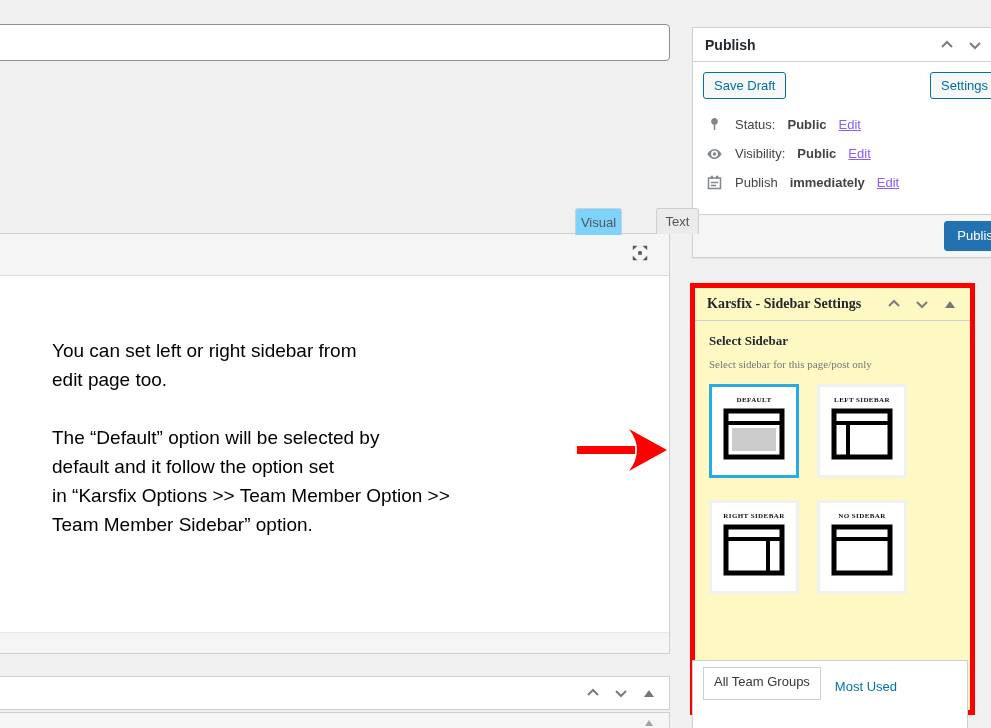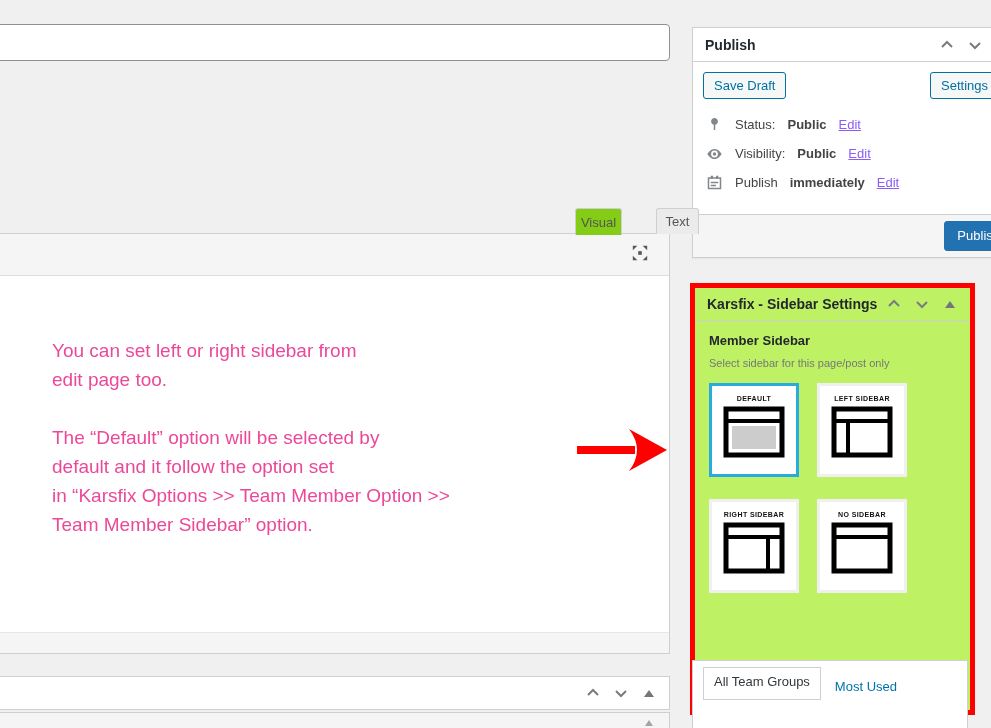--- a/index.html
+++ b/index.html
@@ -71,21 +71,21 @@
     font-family:"Liberation Sans", sans-serif;
   }
   .editor-tab {
     position:absolute; top:208px; height:26px;
     display:flex; align-items:center; justify-content:center;
     font-size:13px; color:#555; cursor:pointer;
     border:1px solid #ccd0d4; border-bottom:none;
     border-top-left-radius:3px; border-top-right-radius:3px;
     z-index:3;
   }
-  #tab-visual { left:575px; width:47px; background:#84cc16; height:27px; }
+  #tab-visual { left:575px; width:47px; background:#7dd3fc; height:27px; }
   #tab-text   { left:656px; width:43px; background:#ebebeb; }
   #editor-box {
     position:absolute; left:-12px; top:233px; width:682px; height:421px;
     background:#fff; border:1px solid #ccd0d4;
     display:flex; flex-direction:column;
   }
   #editor-toolbar {
     height:42px; background:#f5f5f5; border-bottom:1px solid #dedede;
     display:flex; align-items:center; justify-content:flex-end;
     padding-right:20px; flex:0 0 auto;
@@ -121,21 +121,21 @@
   .misc-icon { width:18px; display:flex; justify-content:center; }
   #publish-footer {
     position:absolute; left:0; right:0; bottom:0; height:43px;
     background:#f5f5f5; border-top:1px solid #ccd0d4;
     display:flex; align-items:center; justify-content:flex-end; padding-right:10px;
   }
 
   
   #karsfix-wrap {
     position:absolute; left:690px; top:283px; width:285px; height:432px;
-    border:5px solid #ff0000; background:#bef264;
+    border:5px solid #ff0000; background:#fef9c3;font-family:Liberation Serif, serif;
   }
   #karsfix-inner { width:100%; height:100%; border:1px solid #ccd0d4; border-width:0; }
   #karsfix-header {
     display:flex; align-items:center; justify-content:space-between;
     height:33px; padding:0 10px 0 12px; border-bottom:1px solid #ccd0d4;
   }
   #karsfix-body { padding:12px 12px 0 14px; }
   .select-label { font-weight:bold; color:#23282d; font-size:13px; margin-bottom:9px; }
   .select-help  { color:#777; font-size:11px; margin-bottom:14px; }
   #sidebar-grid {
@@ -188,21 +188,21 @@
         <svg width="18" height="18" viewBox="0 0 20 20">
           <rect x="8" y="8" width="4" height="4" fill="#50575e"></rect>
           <path d="M2 2h5L2 7z" fill="#50575e"></path>
           <path d="M18 2v5l-5-5z" fill="#50575e"></path>
           <path d="M2 18v-5l5 5z" fill="#50575e"></path>
           <path d="M18 18h-5l5-5z" fill="#50575e"></path>
         </svg>
       </span>
     </div>
     <div id="editor-content">
-      <div id="annotation" style="color:#ec4899;">You can set left or right sidebar from
+      <div id="annotation" style="color:#000000;">You can set left or right sidebar from
 edit page too.
 
 The “Default” option will be selected by
 default and it follow the option set
 in “Karsfix Options &gt;&gt; Team Member Option &gt;&gt;
 Team Member Sidebar” option.</div>
       <div id="red-arrow">
         <svg width="92" height="44" viewBox="0 0 92 44">
           <rect x="0" y="18" width="58" height="8" fill="#ff0000"></rect>
           <path d="M52 1 Q68 22 52 43 L90 22 Z" fill="#ff0000"></path>
@@ -313,21 +313,21 @@
             <svg width="16" height="16" viewBox="0 0 16 16">
                 <path d="M3 6l5 5 5-5" fill="none" stroke="#787c82" stroke-width="2"></path>
               </svg>
           </button>
           <button class="handle-btn">
             <span class="toggle-tri"></span>
           </button>
         </span>
       </div>
       <div id="karsfix-body">
-        <div class="select-label">Member Sidebar</div>
+        <div class="select-label">Select Sidebar</div>
         <div class="select-help">Select sidebar for this page/post only</div>
         <div id="sidebar-grid">
 
           <div class="sb-tile selected">
             <span class="sb-label">DEFAULT</span>
             <svg width="62" height="52" viewBox="0 0 62 52">
               <rect x="3" y="3" width="56" height="46" fill="#fff" stroke="#000" stroke-width="5"></rect>
               <line x1="5" y1="15" x2="57" y2="15" stroke="#000" stroke-width="4"></line>
               <rect x="9" y="20" width="44" height="23" fill="#ccc"></rect>
             </svg>

